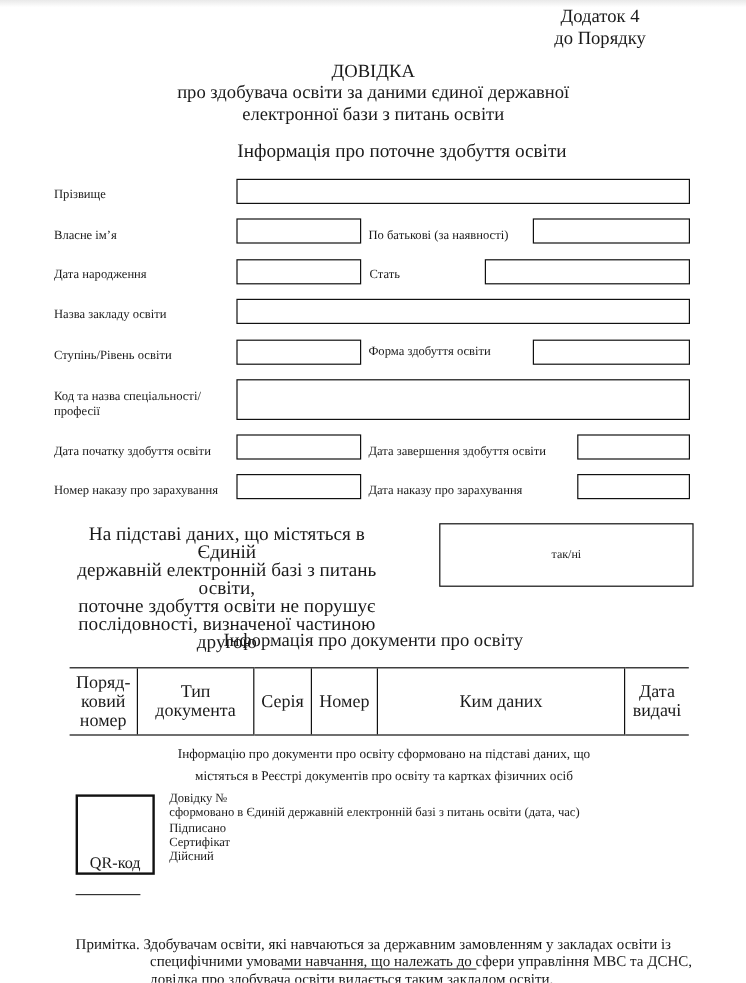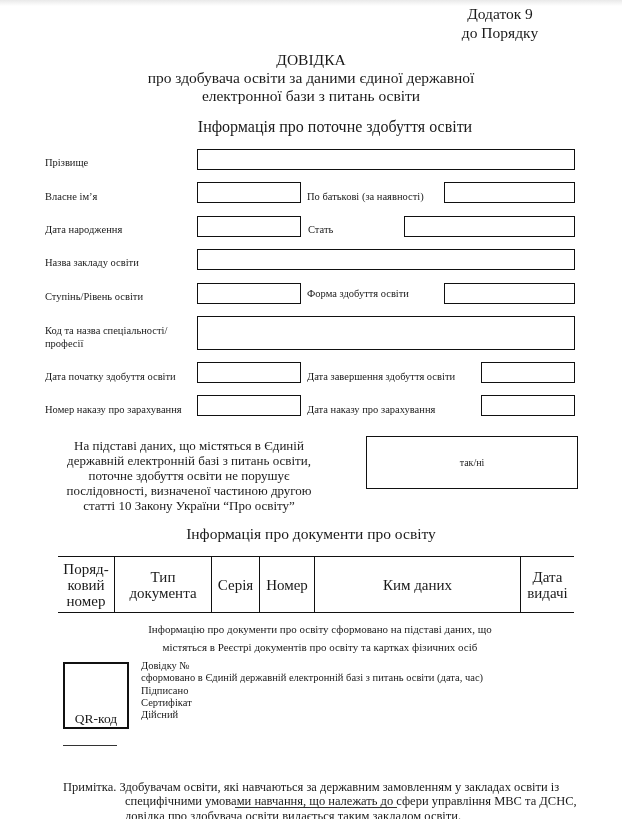--- a/index.html
+++ b/index.html
@@ -12,40 +12,40 @@
   .topshade { position: absolute; left: 0; top: 0; width: 622px; height: 6px;
     background: linear-gradient(#e9e9e9, #ffffff); }
   .abs { position: absolute; }
   .appendix { left: 420px; top: 4px; width: 160px; text-align: center; font-size: 15.5px; line-height: 19px; }
   .title { left: 0; width: 622px; text-align: center; }
   .t-main { top: 51px; font-size: 15.5px; line-height: 18px; }
   .t-sub { top: 69px; font-size: 15.5px; line-height: 18px; }
   .t-sec1 { top: 118px; font-size: 16px; padding-left: 24px; }
   .lbl { font-size: 10.5px; line-height: 13px; white-space: nowrap; }
   .box { border: 1.3px solid #111; box-sizing: border-box; background: #fff; }
-  .statement { left: 58px; top: 438px; width: 262px; font-size: 13px; line-height: 15px; text-align: center; }
+  .statement { left: 58px; top: 438px; width: 262px; font-size: 16px; line-height: 15px; text-align: center; }
   .yesno { left: 366px; top: 436px; width: 212px; height: 53px; display: flex; align-items: center; justify-content: center; font-size: 10px; }
   .t-sec2 { top: 525px; font-size: 15.5px; }
   table.docs { position: absolute; left: 58px; top: 556px; width: 516px; border-collapse: collapse; }
   table.docs th { font-weight: normal; font-size: 15px; line-height: 16px; border-top: 1.3px solid #111; border-bottom: 1.3px solid #111; border-left: 1.3px solid #111; padding: 2px 2px; height: 51px; text-align: center; vertical-align: middle; }
   table.docs th:first-child { border-left: none; }
   .srcnote { left: 40px; width: 560px; top: 620px; text-align: center; font-size: 11px; line-height: 18px; }
   .qr { left: 63px; top: 662px; width: 66px; height: 67px; border: 2.5px solid #111; box-sizing: border-box; display: flex; align-items: flex-end; justify-content: center; font-size: 13.5px; }
   .sig { left: 141px; top: 660px; font-size: 10.5px; line-height: 12.3px; }
   .fnline { left: 63px; top: 745px; width: 54px; border-top: 1px solid #333; }
   .note { left: 63px; top: 780px; width: 520px; font-size: 12.5px; line-height: 14.3px; }
   .endline { left: 235px; top: 807px; width: 162px; border-top: 1px solid #333; }
 </style>
 </head>
 <body>
 
 <div class="topshade"></div>
 
 <div class="abs appendix">
-  <div>Додаток 9</div>
+  <div>Додаток 4</div>
   <div>до Порядку</div>
 </div>
 
 <div class="abs title t-main">ДОВІДКА</div>
 <div class="abs title t-sub">
   <div>про здобувача освіти за даними єдиної державної</div>
   <div>електронної бази з питань освіти</div>
 </div>
 
 <div class="abs title t-sec1">Інформація про поточне здобуття освіти</div>
@@ -85,21 +85,20 @@
 <div class="abs lbl" style="left:45px; top:403px;">Номер наказу про зарахування</div>
 <div class="abs box" style="left:197px; top:395px; width:104px; height:21px;"></div>
 <div class="abs lbl" style="left:307px; top:403px;">Дата наказу про зарахування</div>
 <div class="abs box" style="left:481px; top:395px; width:94px; height:21px;"></div>
 
 <div class="abs statement">
   <div>На підставі даних, що містяться в Єдиній</div>
   <div>державній електронній базі з питань освіти,</div>
   <div>поточне здобуття освіти не порушує</div>
   <div>послідовності, визначеної частиною другою</div>
-  <div>статті 10 Закону України “Про освіту”</div>
 </div>
 <div class="abs box yesno">
   <span>так/ні</span>
 </div>
 
 <div class="abs title t-sec2">Інформація про документи про освіту</div>
 
 <table class="docs">
   <tbody>
       <tr>

